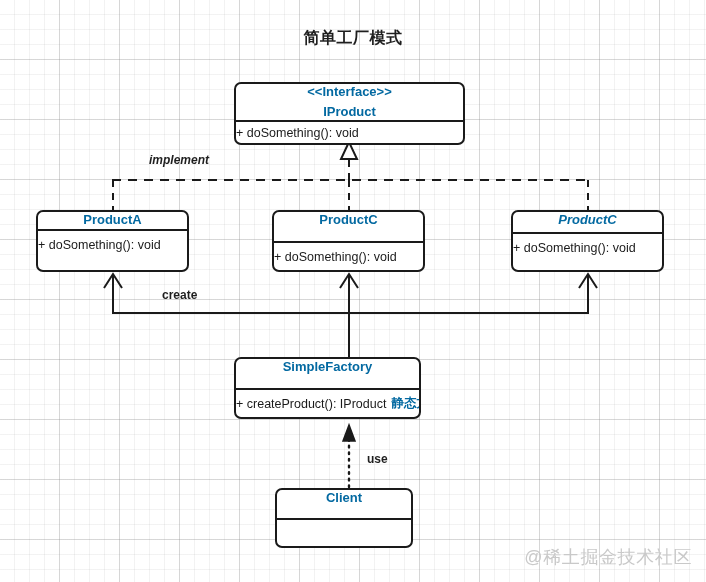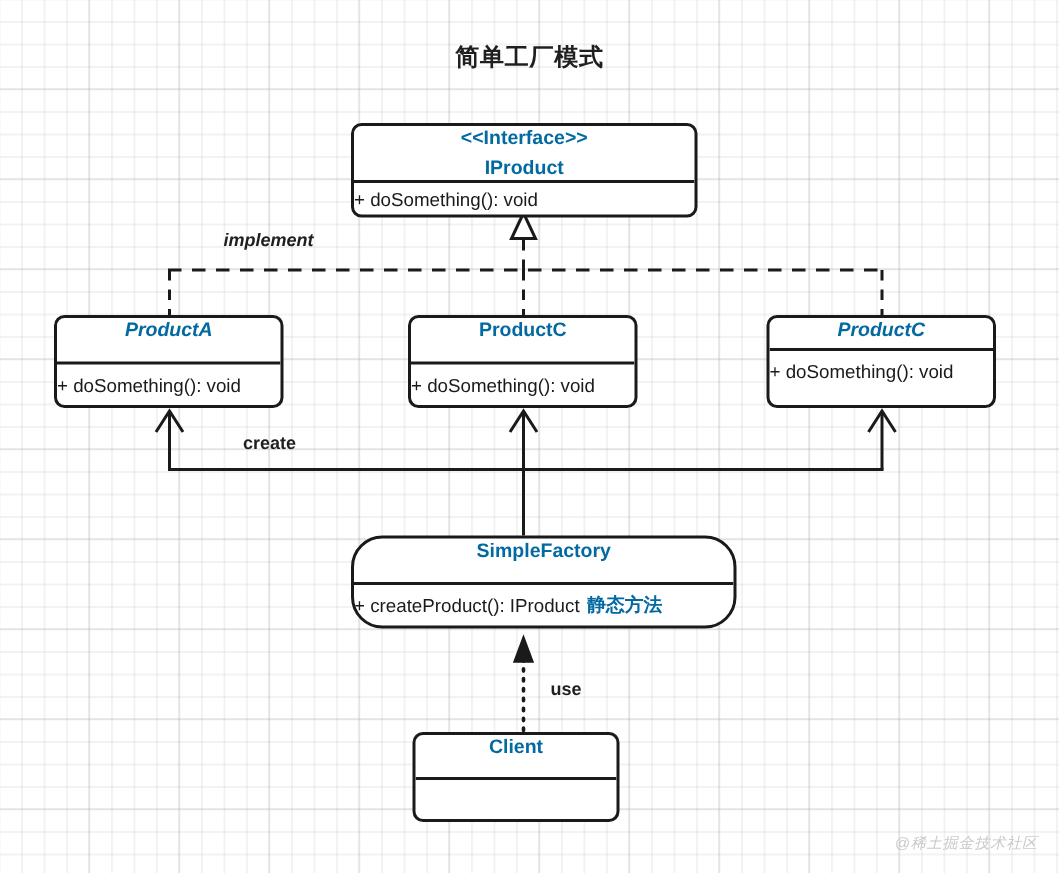--- a/index.html
+++ b/index.html
@@ -83,25 +83,24 @@
     position: absolute;
     font-size: 12px;
     font-weight: 700;
     color: #1f1f1f;
     white-space: nowrap;
   }
   .watermark {
     position: absolute;
     right: 14px;
     bottom: 13px;
-    font-size: 10px;
+    font-size: 18px;
     color: #c9c9c9;
     letter-spacing: 0.6px;
     white-space: nowrap;
-    font-style: italic;
   }
 </style>
 </head>
 <body>
 
 <div id="canvas">
 
   <div class="title">简单工厂模式</div>
 
   <svg id="wires" viewBox="0 0 706 582" width="706" height="582" xmlns="http://www.w3.org/2000/svg">
@@ -143,38 +142,38 @@
   <div class="uml-box" style="left:234px; top:82px; width:231px; height:63px;">
     <div class="uml-head" style="height:36px;">
       <span>&lt;&lt;Interface&gt;&gt;</span>
       <span>IProduct</span>
     </div>
     <div class="uml-sep"></div>
     <div class="uml-body" style="height:21px;">+ doSomething(): void</div>
   </div>
 
   <div class="uml-box" style="left:36px; top:210px; width:153px; height:62px;">
-    <div class="uml-head" style="height:29px;font-style:italic;">ProductA</div>
+    <div class="uml-head" style="height:17px;">ProductA</div>
     <div class="uml-sep"></div>
     <div class="uml-body" style="height:27px;">+ doSomething(): void</div>
   </div>
 
   <div class="uml-box" style="left:272px; top:210px; width:153px; height:62px;">
     <div class="uml-head" style="height:29px;">ProductC</div>
     <div class="uml-sep"></div>
     <div class="uml-body" style="height:27px;">+ doSomething(): void</div>
   </div>
 
   <div class="uml-box" style="left:511px; top:210px; width:153px; height:62px;">
     <div class="uml-head" style="height:20px;font-style:italic;">ProductC</div>
     <div class="uml-sep"></div>
     <div class="uml-body" style="height:27px;">+ doSomething(): void</div>
   </div>
 
-  <div class="uml-box" style="left:234px; top:357px; width:257px; height:62px;border-radius:21px;">
+  <div class="uml-box" style="left:234px; top:357px; width:187px; height:62px;">
     <div class="uml-head" style="height:29px;">SimpleFactory</div>
     <div class="uml-sep"></div>
     <div class="uml-body" style="height:27px;">
       <span>+ createProduct(): IProduct</span>
       <span class="note-red">静态方法</span>
     </div>
   </div>
 
   <div class="uml-box" style="left:275px; top:488px; width:138px; height:60px;">
     <div class="uml-head" style="height:28px;">Client</div>

